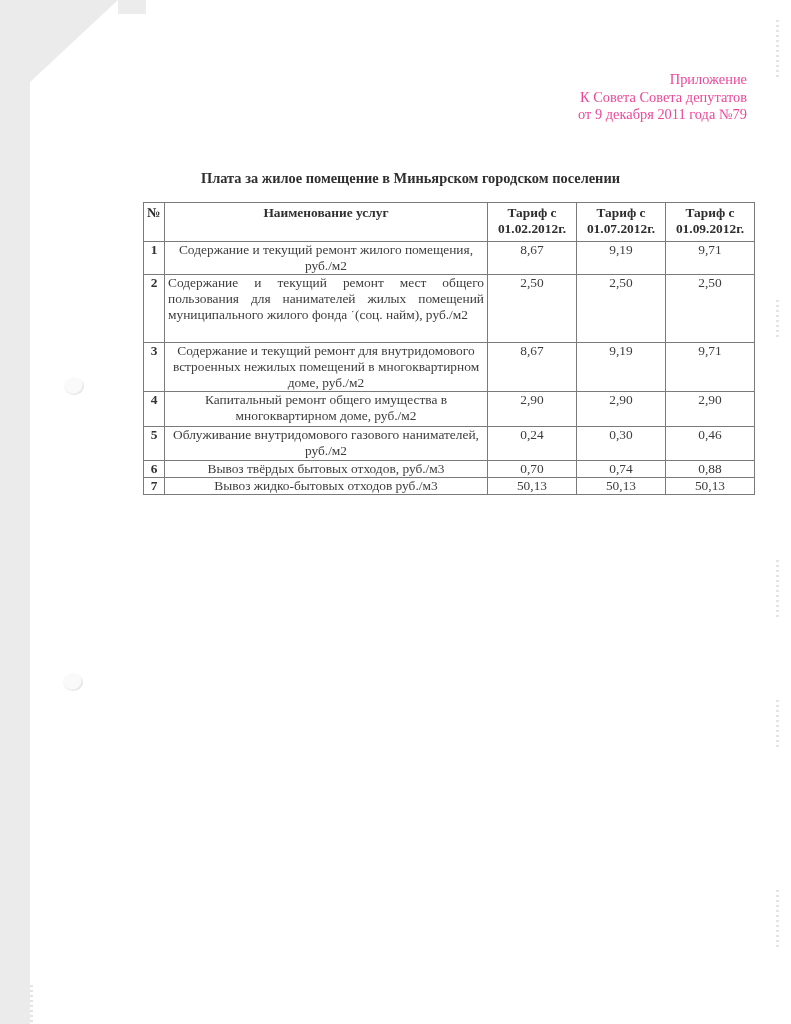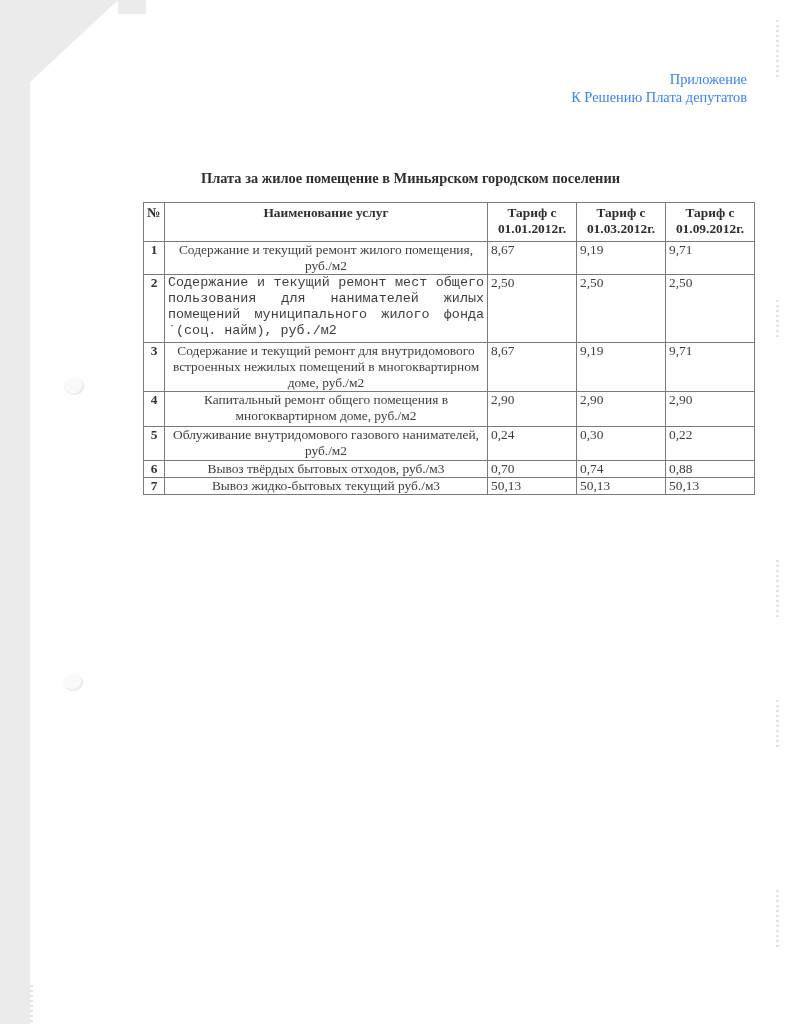--- a/index.html
+++ b/index.html
@@ -26,21 +26,21 @@
     background: radial-gradient(circle at 45% 40%, #fafafa 0 55%, #e4e4e4 70%, #d6d6d6 100%);
   }
   .scan-streak {
     position: absolute; width: 3px;
     background: repeating-linear-gradient(#d8d8d8 0 2px, transparent 2px 5px);
     opacity: 0.7;
   }
 
   .appendix {
     position: absolute; right: 44px; top: 71px;
-    text-align: right; font-size: 14.4px; line-height: 17.5px; color: #3b82f6;
+    text-align: right; font-size: 14.4px; line-height: 17.5px; color: #ec4899;
   }
   .doc-title {
     position: absolute; left: 0; width: 791px; top: 170px;
     text-align: center; font-weight: bold; font-size: 14.4px; color: #2f2f2f;
     padding-left: 30px; box-sizing: border-box;
   }
 
   table.tariffs {
     position: absolute; left: 143px; top: 202px;
     border-collapse: collapse; font-size: 13.4px; color: #3d3d3d;
@@ -48,22 +48,22 @@
   table.tariffs td, table.tariffs th {
     border: 1px solid #7a7a7a; padding: 0 3px; vertical-align: top;
   }
   table.tariffs th {
     font-weight: bold; color: #2f2f2f; text-align: center; line-height: 16px;
     padding-top: 2px; padding-bottom: 1px;
   }
   th.col-no { text-align: left; }
   .c-no { width: 14px; font-weight: bold; color: #333; text-align: center; }
   .c-name { width: 316px; text-align: center; line-height: 16px; margin-left: 16px; }
-  .c-name.justify { text-align: justify; text-align-last: left; font-family: Liberation Mono, monospace; }
-  .c-val { width: 82px; line-height: 16px; }
+  .c-name.justify { text-align: justify; text-align-last: left; }
+  .c-val { width: 82px; text-align: center; line-height: 16px; }
   tr.h-hdr th { height: 35px; }
   tr.r1 td { height: 27px; }
   tr.r2 td { height: 67px; }
   tr.r3 td { height: 48px; }
   tr.r4 td { height: 34px; }
   tr.r5 td { height: 33px; }
   tr.r6 td { height: 16px; line-height: 16px; }
   tr.r7 td { height: 16px; line-height: 16px; }
   .val-line { display: block; }
 </style>
@@ -77,37 +77,38 @@
 <div class="punch-hole" style="left:63px; top:673px;"></div>
 <div class="scan-streak" style="left:776px; top:20px; height:60px;"></div>
 <div class="scan-streak" style="left:776px; top:300px; height:40px;"></div>
 <div class="scan-streak" style="left:776px; top:560px; height:60px;"></div>
 <div class="scan-streak" style="left:776px; top:700px; height:50px;"></div>
 <div class="scan-streak" style="left:776px; top:890px; height:60px;"></div>
 <div class="scan-streak" style="left:30px; top:985px; height:39px;"></div>
 
 <div class="appendix">
   <div>Приложение</div>
-  <div>К Решению Плата депутатов</div>
+  <div>К Совета Совета депутатов</div>
+  <div>от 9 декабря 2011 года №79</div>
 </div>
 
 <div class="doc-title">Плата за жилое помещение в Миньярском городском поселении</div>
 
 <table class="tariffs">
   <tbody>
       <tr class="h-hdr">
     <th class="c-no col-no">№</th>
     <th class="c-name" style="vertical-align:top;">Наименование услуг</th>
     <th class="c-val">
       <span class="val-line">Тариф с</span>
-      <span class="val-line">01.01.2012г.</span>
+      <span class="val-line">01.02.2012г.</span>
     </th>
     <th class="c-val">
       <span class="val-line">Тариф с</span>
-      <span class="val-line">01.03.2012г.</span>
+      <span class="val-line">01.07.2012г.</span>
     </th>
     <th class="c-val">
       <span class="val-line">Тариф с</span>
       <span class="val-line">01.09.2012г.</span>
     </th>
   </tr>
 
   <tr class="r1">
     <td class="c-no">1</td>
     <td class="c-name">Содержание и текущий ремонт жилого помещения, руб./м2</td>
@@ -127,43 +128,43 @@
   <tr class="r3">
     <td class="c-no">3</td>
     <td class="c-name">Содержание и текущий ремонт для внутридомового встроенных нежилых помещений в многоквартирном доме, руб./м2</td>
     <td class="c-val">8,67</td>
     <td class="c-val">9,19</td>
     <td class="c-val">9,71</td>
   </tr>
 
   <tr class="r4">
     <td class="c-no">4</td>
-    <td class="c-name">Капитальный ремонт общего помещения в многоквартирном доме, руб./м2</td>
+    <td class="c-name">Капитальный ремонт общего имущества в многоквартирном доме, руб./м2</td>
     <td class="c-val">2,90</td>
     <td class="c-val">2,90</td>
     <td class="c-val">2,90</td>
   </tr>
 
   <tr class="r5">
     <td class="c-no">5</td>
     <td class="c-name">Облуживание внутридомового газового нанимателей, руб./м2</td>
     <td class="c-val">0,24</td>
     <td class="c-val">0,30</td>
-    <td class="c-val">0,22</td>
+    <td class="c-val">0,46</td>
   </tr>
 
   <tr class="r6">
     <td class="c-no">6</td>
     <td class="c-name">Вывоз твёрдых бытовых отходов, руб./м3</td>
     <td class="c-val">0,70</td>
     <td class="c-val">0,74</td>
     <td class="c-val">0,88</td>
   </tr>
 
   <tr class="r7">
     <td class="c-no">7</td>
-    <td class="c-name">Вывоз жидко-бытовых текущий руб./м3</td>
+    <td class="c-name">Вывоз жидко-бытовых отходов руб./м3</td>
     <td class="c-val">50,13</td>
     <td class="c-val">50,13</td>
     <td class="c-val">50,13</td>
   </tr>
 </tbody>
   </table>
 
 </body></html>

